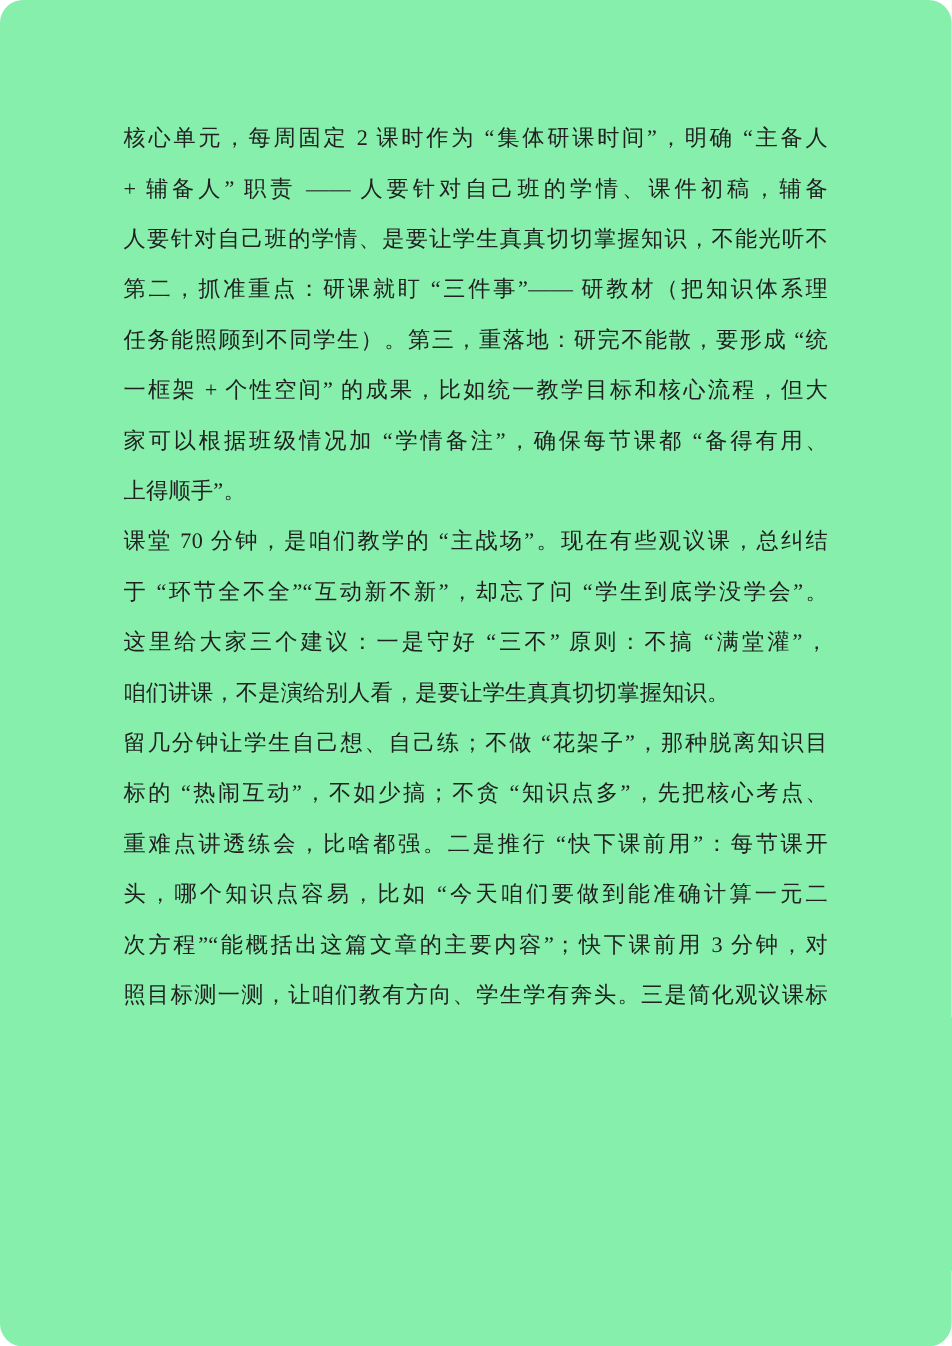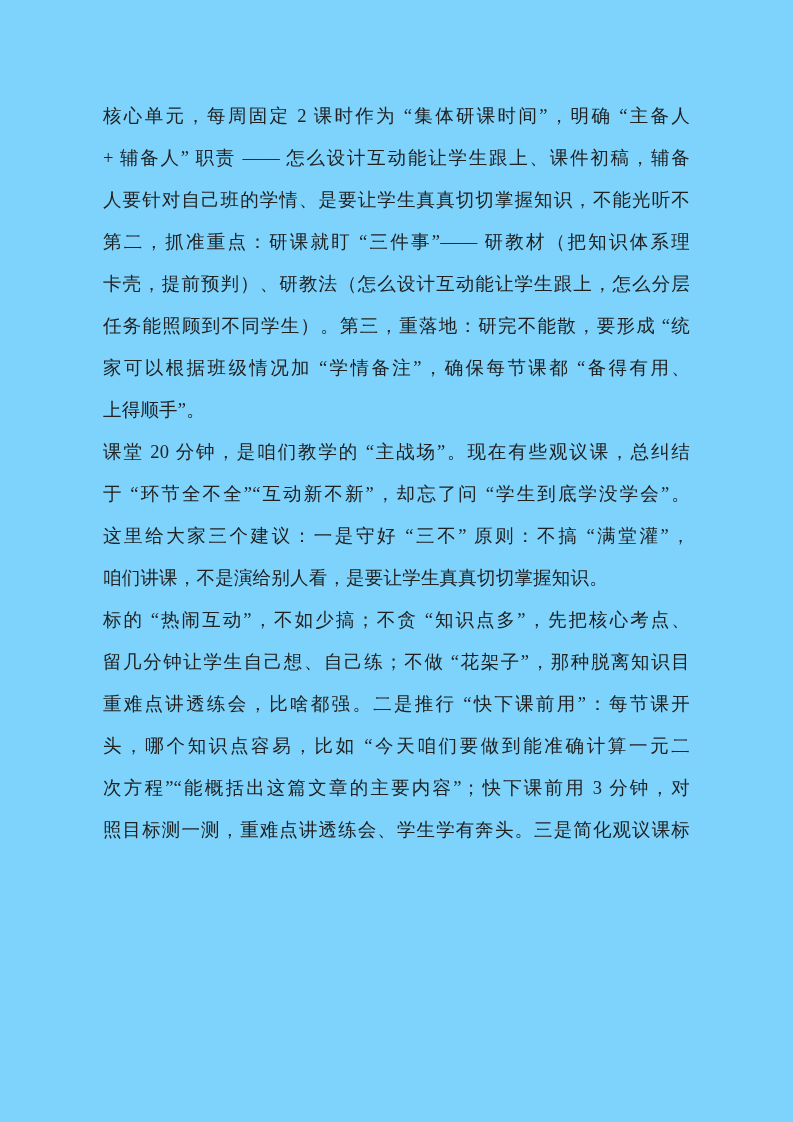--- a/index.html
+++ b/index.html
@@ -11,21 +11,22 @@
     width: 793px;
     height: 1122px;
     position: relative;
     overflow: hidden;
     font-family: "Liberation Serif", "DejaVu Serif", serif;
     color: #212121;
   }
   .page {
     position: absolute;
     inset: 0;
-    background: #7dd3fc;
+    background: #86efac;
+    border-radius: 19px;
   }
   .doc {
     position: absolute;
     top: 95px;
     left: 103px;
     width: 587px;
   }
   .line {
     height: 42px;
     line-height: 42px;
@@ -46,31 +47,31 @@
     text-align-last: left;
     white-space: nowrap;
   }
 </style>
 </head>
 <body>
 
 <div class="page">
   <div class="doc">
     <div class="line j">核心单元，每周固定 2 课时作为 “集体研课时间”，明确 “主备人</div>
-    <div class="line j">+ 辅备人” 职责 —— 怎么设计互动能让学生跟上、课件初稿，辅备</div>
+    <div class="line j">+ 辅备人” 职责 —— 人要针对自己班的学情、课件初稿，辅备</div>
     <div class="line j">人要针对自己班的学情、是要让学生真真切切掌握知识，不能光听不说。</div>
     <div class="line j">第二，抓准重点：研课就盯 “三件事”—— 研教材（把知识体系理</div>
-    <div class="line j">卡壳，提前预判）、研教法（怎么设计互动能让学生跟上，怎么分层</div>
     <div class="line j">任务能照顾到不同学生）。第三，重落地：研完不能散，要形成 “统</div>
+    <div class="line j">一框架 + 个性空间” 的成果，比如统一教学目标和核心流程，但大</div>
     <div class="line j">家可以根据班级情况加 “学情备注”，确保每节课都 “备得有用、</div>
     <div class="line p">上得顺手”。</div>
-    <div class="line j">课堂 20 分钟，是咱们教学的 “主战场”。现在有些观议课，总纠结</div>
+    <div class="line j">课堂 70 分钟，是咱们教学的 “主战场”。现在有些观议课，总纠结</div>
     <div class="line j">于 “环节全不全”“互动新不新”，却忘了问 “学生到底学没学会”。</div>
     <div class="line j">这里给大家三个建议：一是守好 “三不” 原则：不搞 “满堂灌”，</div>
     <div class="line p">咱们讲课，不是演给别人看，是要让学生真真切切掌握知识。</div>
+    <div class="line j">留几分钟让学生自己想、自己练；不做 “花架子”，那种脱离知识目</div>
     <div class="line j">标的 “热闹互动”，不如少搞；不贪 “知识点多”，先把核心考点、</div>
-    <div class="line j">留几分钟让学生自己想、自己练；不做 “花架子”，那种脱离知识目</div>
     <div class="line j">重难点讲透练会，比啥都强。二是推行 “快下课前用”：每节课开</div>
     <div class="line j">头，哪个知识点容易，比如 “今天咱们要做到能准确计算一元二</div>
     <div class="line j">次方程”“能概括出这篇文章的主要内容”；快下课前用 3 分钟，对</div>
-    <div class="line j">照目标测一测，重难点讲透练会、学生学有奔头。三是简化观议课标</div>
+    <div class="line j">照目标测一测，让咱们教有方向、学生学有奔头。三是简化观议课标</div>
   </div>
 </div>
 
 </body></html>

